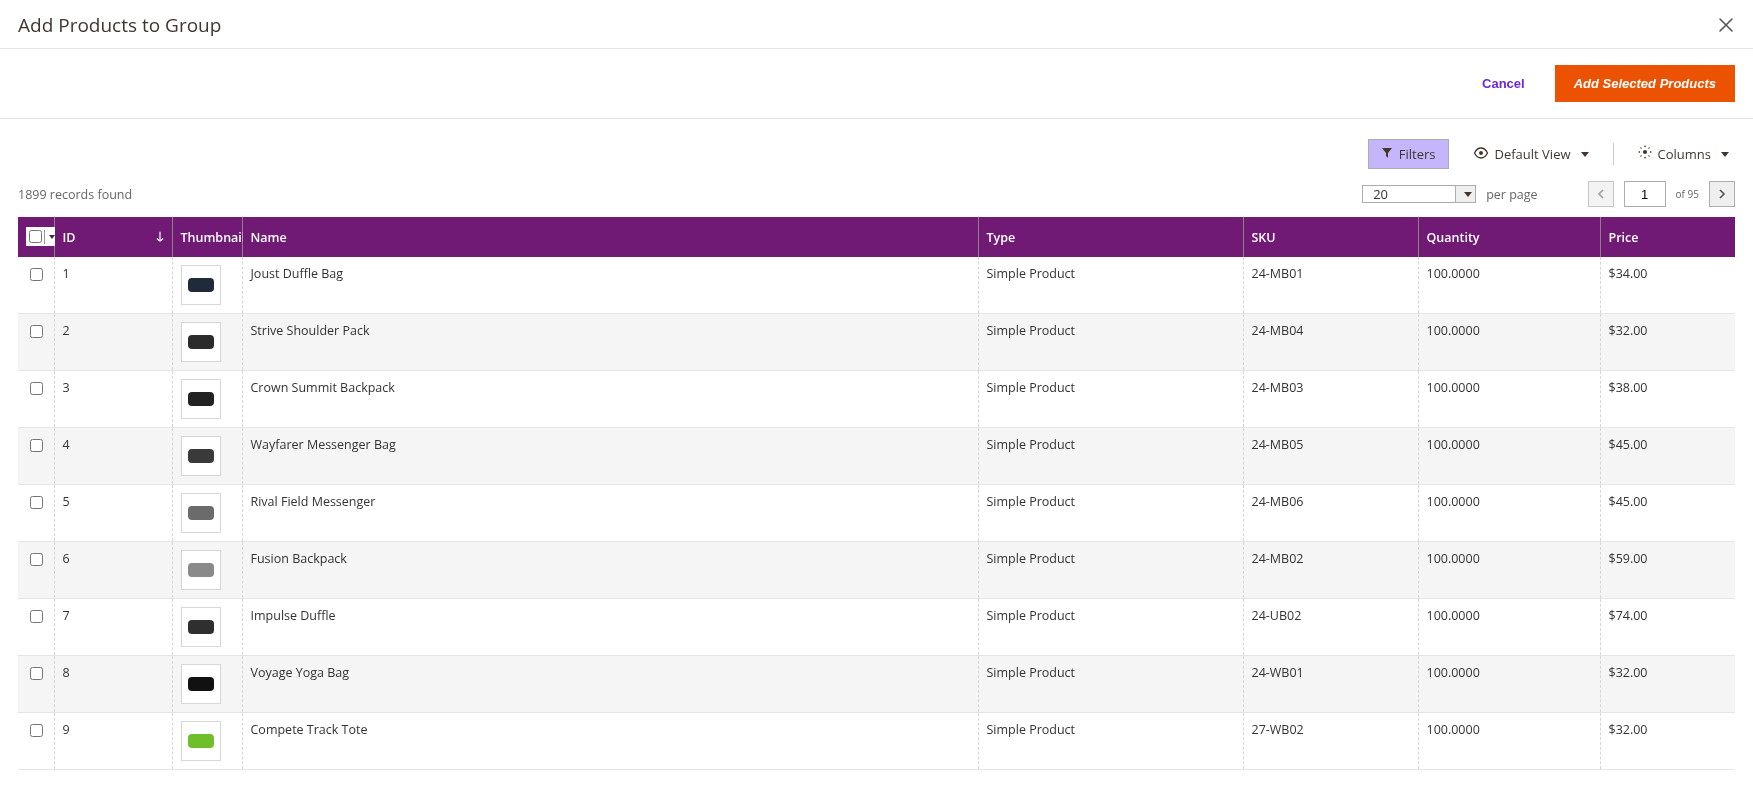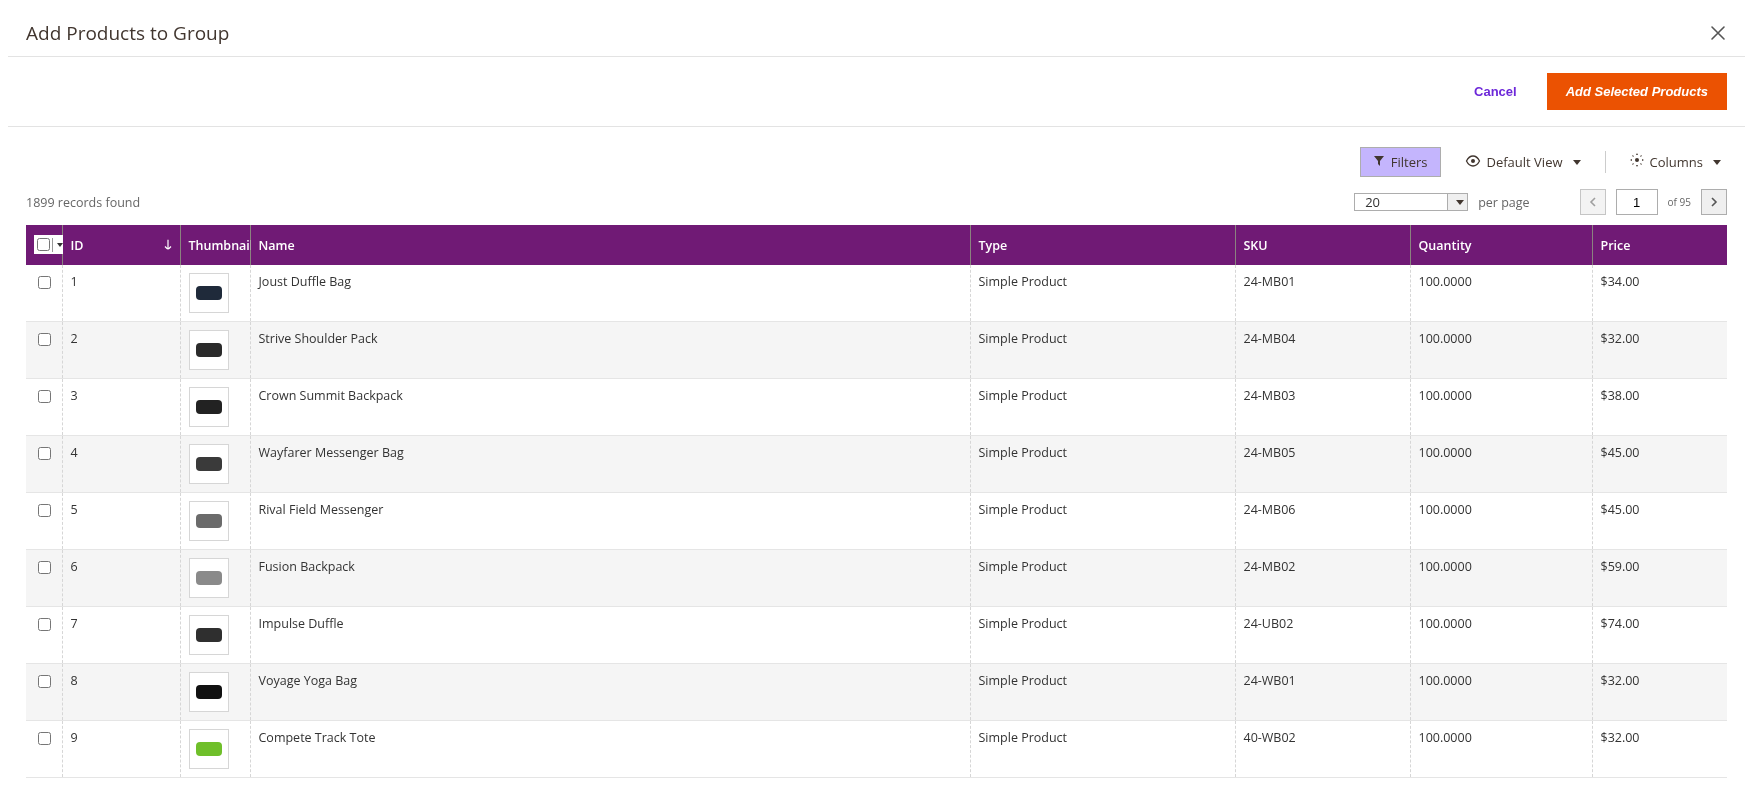--- a/index.html
+++ b/index.html
@@ -3,21 +3,21 @@
 <meta charset="utf-8">
 <style>
   * { box-sizing: border-box; }
   body {
     margin: 0;
     font-family: "Open Sans", "Helvetica Neue", Arial, sans-serif;
     font-size: 13px;
     color: #333;
     background: #fff;
   }
-  .modal { padding: 8px; }
+  .modal { padding: 0; }
   .modal-header {
     display: flex;
     align-items: center;
     justify-content: space-between;
     padding: 12px 18px 10px 18px;
   }
   .modal-title {
     font-size: 19px;
     font-weight: 400;
     color: #41362f;
@@ -457,21 +457,21 @@
             <td>9</td>
             <td>
               <div class="thumb-box">
                 <svg width="30" height="22" viewBox="0 0 30 22">
                   <rect x="2" y="4" width="26" height="14" rx="4" fill="#6fbf2a"></rect>
                 </svg>
               </div>
             </td>
             <td>Compete Track Tote</td>
             <td>Simple Product</td>
-            <td>40-WB02</td>
+            <td>27-WB02</td>
             <td>100.0000</td>
             <td>$32.00</td>
           </tr>
         </tbody>
     </table>
   </div>
 
 </div>
 
 </body></html>

